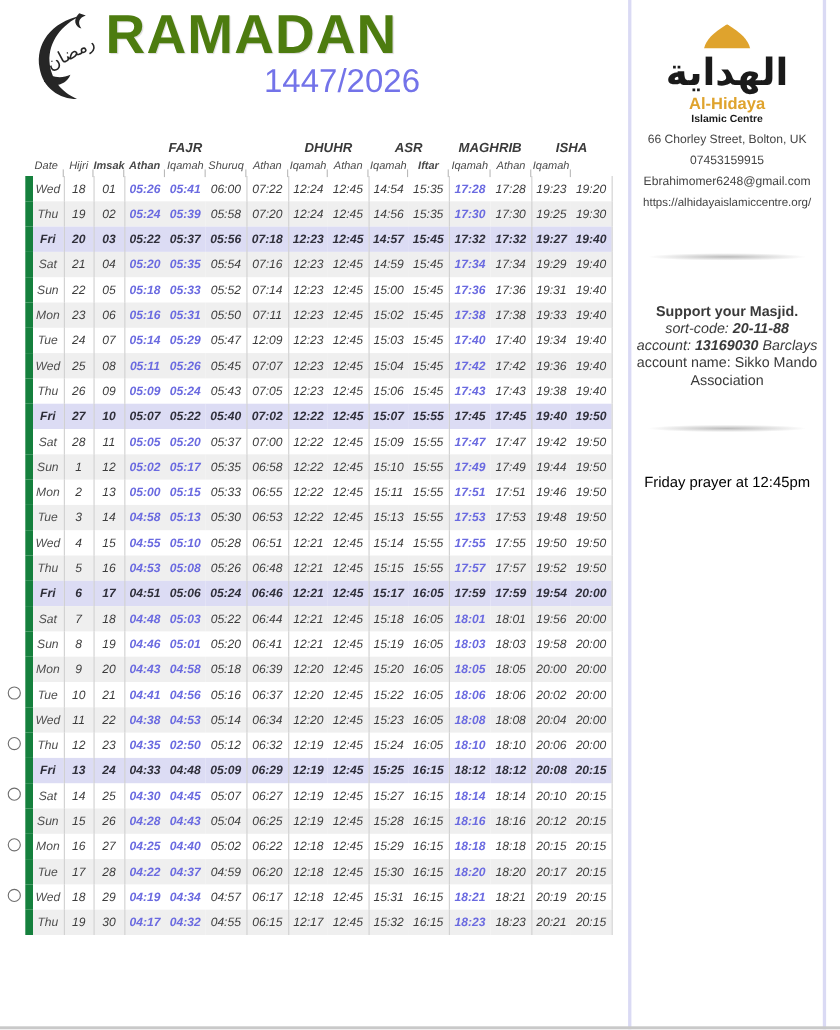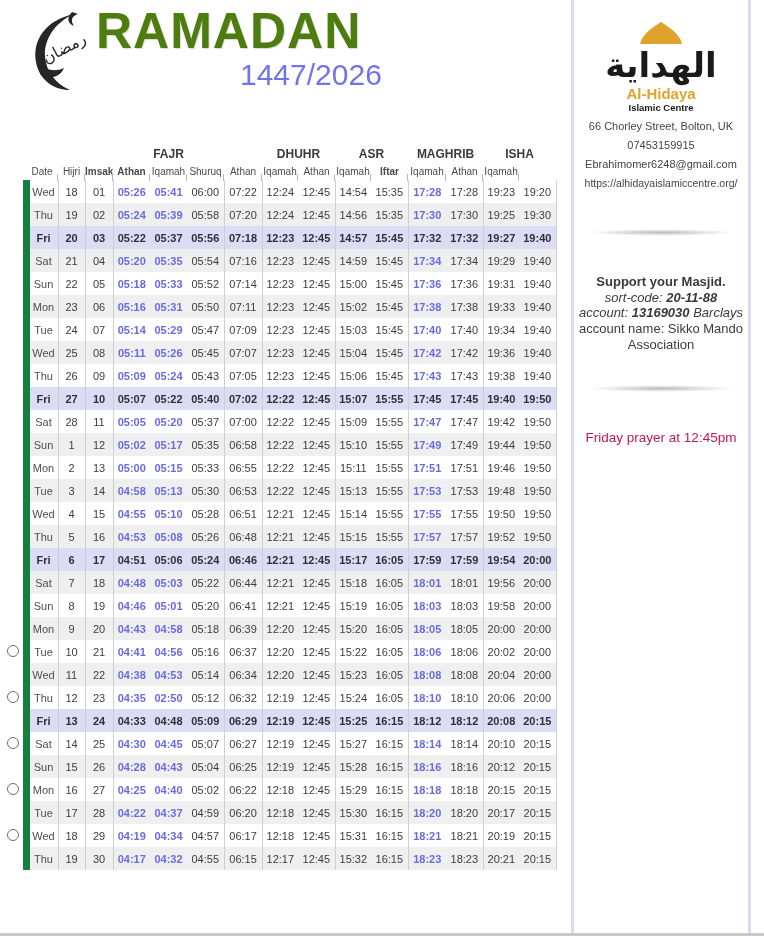--- a/index.html
+++ b/index.html
@@ -10,21 +10,21 @@
   
   #main { position:absolute; left:0; top:0; width:566px; height:936px; }
 
   
   #hdr { position:relative; height:118px; }
   #ram-logo { position:absolute; left:16px; top:6px; width:78px; height:88px; }
   #title { position:absolute; left:96px; top:2px; font-size:50px; font-weight:bold; color:#4d7c0f; letter-spacing:1px; text-shadow:1px 1px 1px rgba(0,0,0,.15); }
   #year { position:absolute; left:240px; top:58px; font-size:30px; color:#7373e9; }
 
   
-  #tt-wrap { position:absolute; left:4px; top:146px; width:556px; }
+  #tt-wrap { position:absolute; left:4px; top:126px; width:556px;font-style:italic; }
   table { border-collapse:collapse; table-layout:fixed; width:552px; }
   td,th { font-size:11px; text-align:center; vertical-align:middle; padding:0; height:23px; white-space:nowrap; }
   tr.hdr-g th { font-size:12px; font-weight:bold; color:#3a3a3a; height:16px; }
   tr.hdr-s td { font-size:10px; color:#4a4a4a; height:18px; position:relative; }
   tr.hdr-s td.tick::after { content:''; position:absolute; right:0; bottom:-1px; width:1px; height:7px; background:#b9b9b9; }
   td.bR { border-right:1px solid #cfcfcf; }
   td.bL { border-left:7px solid #15803d; }
   tr.even td { background:#efefef; }
   tr.fri td { background:#dcdcf4; font-weight:bold; color:#2f2f3a; }
   td.blue { color:#6a6ae0; font-weight:bold; }
@@ -45,21 +45,21 @@
   #centre-name { font-size:13px; font-weight:bold; color:#2d2d2d; margin-top:14px; }
   .side-line { font-size:11px; color:#444; margin-top:7px; }
   .side-line.sm { font-size:10.5px; }
   .divider { width:150px; height:7px; margin:0 auto; background:radial-gradient(ellipse at center, rgba(60,60,60,.35) 0%, rgba(60,60,60,0) 68%); }
   #div1 { margin-top:40px; }
   #div2 { margin-top:32px; }
   #support { margin-top:38px; font-size:13px; color:#3a3a3a; line-height:1.22; }
   #support .hd { font-weight:bold; }
   .seg-i { font-style:italic; }
   .seg-bi { font-style:italic; font-weight:bold; }
-  #friday-prayer { margin-top:38px; font-size:13.5px; color:#be185d; }
+  #friday-prayer { margin-top:38px; font-size:13.5px; color:#000000; }
 
   .dome { fill:#dfa32d; }
 </style>
 </head>
 <body>
 
 <div id="page">
 
   <div id="main">
     <div id="hdr">
@@ -231,21 +231,21 @@
               <td class="bR">19:40</td>
             </tr>
             <tr>
               <td class="mk"></td>
               <td class="day bL bR">Tue</td>
               <td class="bR">24</td>
               <td class="bR">07</td>
               <td class="blue">05:14</td>
               <td class="blue">05:29</td>
               <td class="bR">05:47</td>
-              <td class="bR">07:09</td>
+              <td class="bR">12:09</td>
               <td>12:23</td>
               <td class="bR">12:45</td>
               <td>15:03</td>
               <td class="bR">15:45</td>
               <td class="blue">17:40</td>
               <td class="bR">17:40</td>
               <td>19:34</td>
               <td class="bR">19:40</td>
             </tr>
             <tr class="even">

